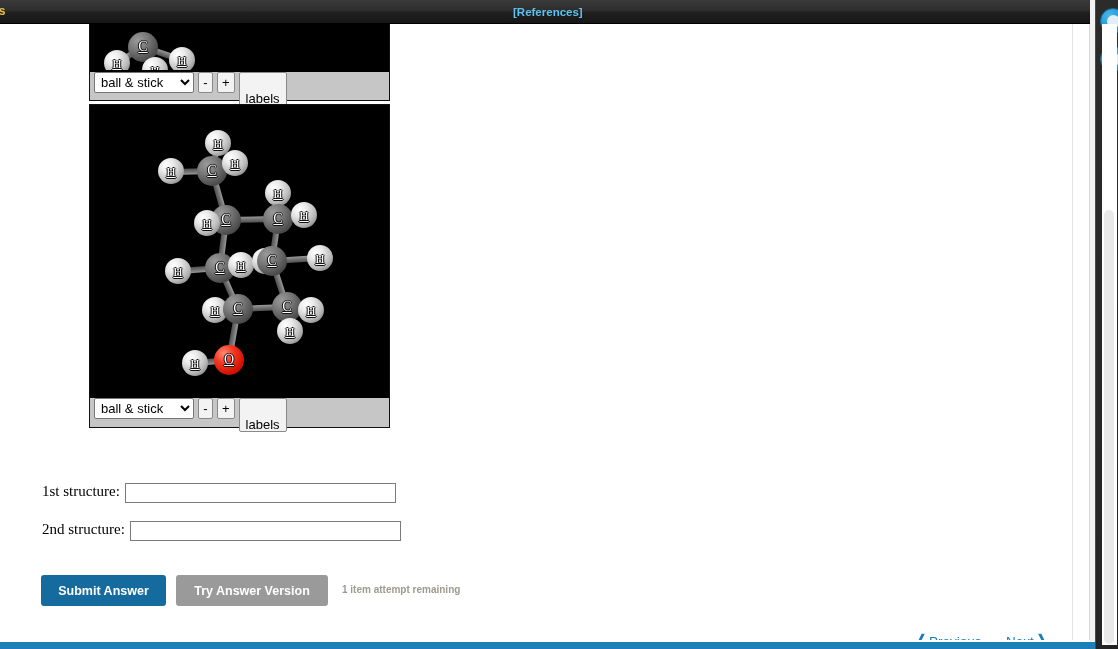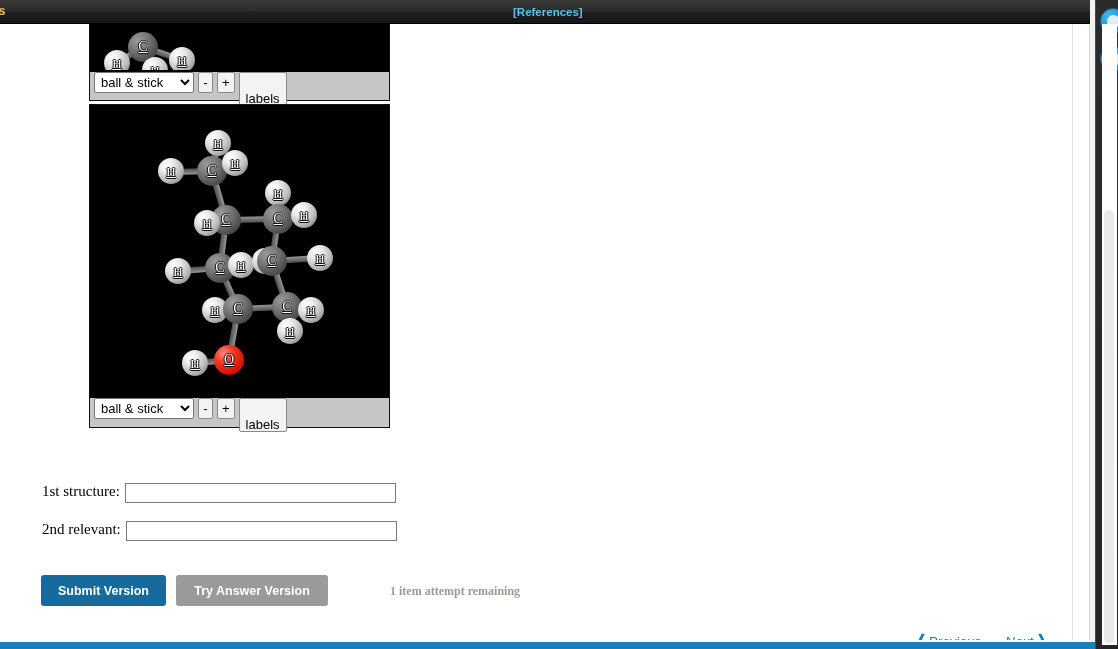--- a/index.html
+++ b/index.html
@@ -262,26 +262,25 @@
     border-radius: 3px;
     color: #ffffff;
     font-family: "Liberation Sans", sans-serif;
     font-size: 12.5px;
     font-weight: bold;
     cursor: pointer;
   }
   .attempts-text {
     position: absolute;
     left: 342px; top: 560px;
-    font-family: Liberation Serif, serif;
-    font-size: 12px;
+    font-family: Liberation Sans, sans-serif;
+    font-size: 10px;
     font-weight: bold;
     color: #9b9b8f;
     white-space: nowrap;
-    margin-left: 48px;
   }
 
   
   .nav-prev, .nav-next {
     position: absolute;
     display: flex;
     align-items: center;
     font-family: "Liberation Sans", sans-serif;
     font-size: 13.5px;
     color: #1a7fb5;
@@ -457,25 +456,25 @@
         <div class="ctl-btn labels">labels</div>
       </div>
     </div>
 
 
     <div class="field-row field-row-1">
       <span class="field-label">1st structure:</span>
       <input class="field-input" type="text" value="" style="">
     </div>
     <div class="field-row field-row-2">
-      <span class="field-label">2nd relevant:</span>
+      <span class="field-label">2nd structure:</span>
       <input class="field-input" type="text" value="" style="">
     </div>
 
-    <button class="btn-submit">Submit Version</button>
+    <button class="btn-submit">Submit Answer</button>
     <button class="btn-another">Try Answer Version</button>
     <div class="attempts-text">1 item attempt remaining</div>
 
     <div class="nav-prev">
       <span class="chev">❮</span>
       <span>Previous</span>
     </div>
     <div class="nav-next">
       <span>Next</span>
       <span class="chev">❯</span>

